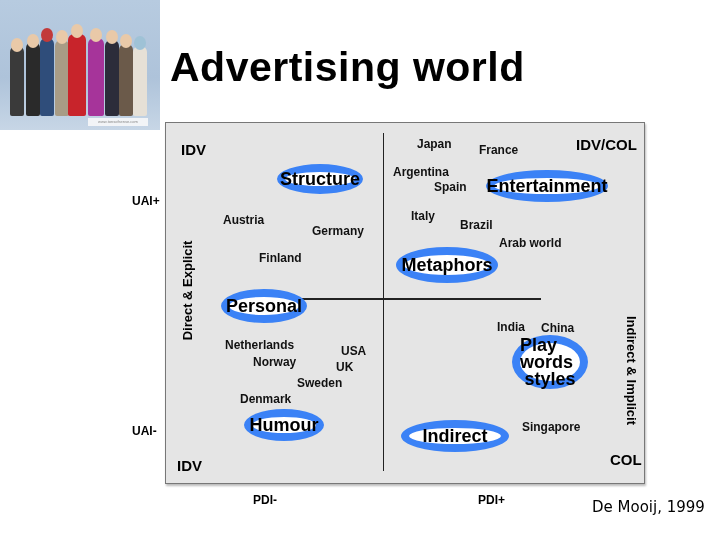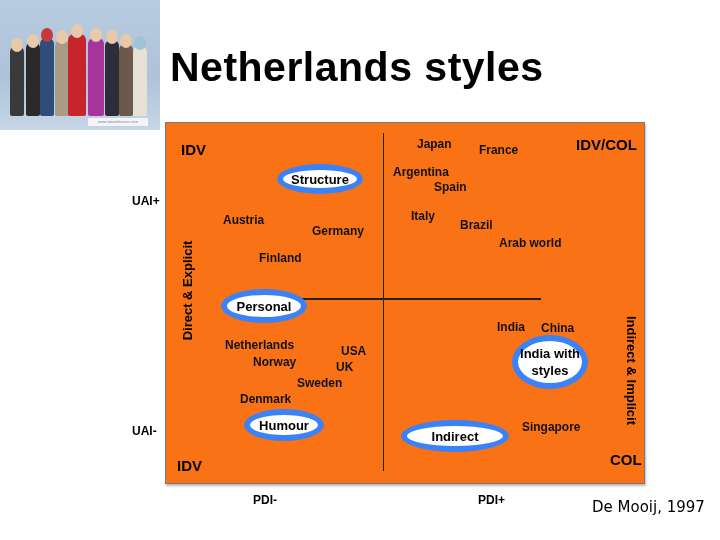--- a/index.html
+++ b/index.html
@@ -17,31 +17,31 @@
     .photo .caption {
       position: absolute; left: 88px; bottom: 4px; width: 60px; height: 8px;
       background: #f2f4f7; font-size: 4px; color: #888; text-align: center; line-height: 8px;
     }
     .title {
       position: absolute; left: 170px; top: 44px; font-size: 41px; font-weight: bold;
       letter-spacing: 0.5px; white-space: nowrap;
     }
     .chart {
       position: absolute; left: 165px; top: 122px; width: 480px; height: 362px;
-      border: 1px solid #777; box-sizing: border-box; background: #f97316;
+      border: 1px solid #777; box-sizing: border-box; background: #e5e5e5;
       box-shadow: 1px 2px 2px #bbb;
     }
     .vline { position: absolute; left: 217px; top: 10px; width: 1px; height: 338px; background: #222; }
     .hline { position: absolute; left: 135px; top: 175px; width: 240px; height: 2px; background: #222; }
     .lbl { position: absolute; font-size: 13px; font-weight: bold; white-space: nowrap; color: #111; transform: scaleX(0.92); transform-origin: left top; }
     .corner { position: absolute; font-size: 15px; font-weight: bold; white-space: nowrap; }
     .ellipse {
-      position: absolute; border: 6px solid #3b82f6; border-radius: 50%;
-      display: flex; align-items: center; justify-content: center; text-align: center;
-      font-size: 13px; font-weight: bold; box-sizing: border-box; background: #fff;
+      position: absolute; border: 8px solid #3b82f6; border-radius: 50%;
+      display: flex; align-items: center; justify-content: center; 
+      font-size: 18px; font-weight: bold; box-sizing: border-box; background: #fff;
     }
     .ellipse span { display: block; line-height: 17px; }
     .vtext { position: absolute; font-size: 13px; font-weight: bold; white-space: nowrap; }
     .outer { position: absolute; font-size: 12px; font-weight: bold; white-space: nowrap; }
     .credit { position: absolute; left: 592px; top: 498px; font-family: "DejaVu Sans", sans-serif; font-size: 15px; white-space: nowrap; }
     .axisline { position: absolute; left: 165px; top: 125px; width: 1px; height: 356px; background: #555; }
   </style>
 </head>
 <body>
 
@@ -60,21 +60,21 @@
   <div class="head" style="left:90px;top:28px;"></div>
   <div class="fig" style="left:105px;width:14px;height:76px;background:#2c2c3a;"></div>
   <div class="head" style="left:106px;top:30px;"></div>
   <div class="fig" style="left:119px;width:14px;height:72px;background:#6b5a4a;"></div>
   <div class="head" style="left:120px;top:34px;"></div>
   <div class="fig" style="left:133px;width:14px;height:70px;background:#e6e0d6;"></div>
   <div class="head" style="left:134px;top:36px;background:#9fc2d6;"></div>
   <div class="caption">www.tonsofsense.com</div>
 </div>
 
-<div class="title">Netherlands styles</div>
+<div class="title">Advertising world</div>
 
 <div class="axisline"></div>
 
 <div class="outer" style="left:132px;top:194px;">UAI+</div>
 <div class="outer" style="left:132px;top:396px;margin-top:28px;">UAI-</div>
 <div class="outer" style="left:253px;top:493px;text-align:right;">PDI-</div>
 <div class="outer" style="left:478px;top:493px;">PDI+</div>
 
 <div class="chart">
   <div class="vline"></div>
@@ -84,28 +84,34 @@
   <div class="corner" style="left:410px;top:13px;">IDV/COL</div>
   <div class="corner" style="left:11px;top:334px;">IDV</div>
   <div class="corner" style="left:444px;top:328px;">COL</div>
 
   <div class="vtext" style="left:-39px;top:160px;transform:rotate(-90deg);transform-origin:center;width:120px;text-align:center;">Direct &amp; Explicit</div>
   <div class="vtext" style="left:400px;top:240px;transform:rotate(90deg);transform-origin:center;width:130px;text-align:center;">Indirect &amp; Implicit</div>
 
   <div class="ellipse" style="left:111px;top:41px;width:86px;height:30px;">
       <span>Structure</span>
     </div>
+  <div class="ellipse" style="left:320px;top:47px;width:122px;height:32px;">
+      <span>Entertainment</span>
+    </div>
+  <div class="ellipse" style="left:230px;top:124px;width:102px;height:36px;">
+      <span>Metaphors</span>
+    </div>
   <div class="ellipse" style="left:78px;top:286px;width:80px;height:32px;">
       <span>Humour</span>
     </div>
   <div class="ellipse" style="left:55px;top:166px;width:86px;height:34px;">
       <span>Personal</span>
     </div>
   <div class="ellipse" style="left:346px;top:212px;width:76px;height:54px;flex-direction:column;">
-    <span>India with</span>
+    <span>Play words</span>
     <span style="font-weight:normal;font-weight:bold;">styles</span>
   </div>
   <div class="ellipse" style="left:235px;top:297px;width:108px;height:32px;">
       <span>Indirect</span>
     </div>
 
   <div class="lbl" style="left:251px;top:13px;">Japan</div>
   <div class="lbl" style="left:313px;top:19px;">France</div>
   <div class="lbl" style="left:227px;top:41px;">Argentina</div>
   <div class="lbl" style="left:268px;top:56px;">Spain</div>
@@ -119,13 +125,13 @@
   <div class="lbl" style="left:87px;top:231px;">Norway</div>
   <div class="lbl" style="left:175px;top:220px;">USA</div>
   <div class="lbl" style="left:170px;top:236px;">UK</div>
   <div class="lbl" style="left:131px;top:252px;">Sweden</div>
   <div class="lbl" style="left:74px;top:268px;">Denmark</div>
   <div class="lbl" style="left:331px;top:196px;font-weight:normal;font-weight:bold;">India</div>
   <div class="lbl" style="left:375px;top:197px;">China</div>
   <div class="lbl" style="left:356px;top:296px;">Singapore</div>
 </div>
 
-<div class="credit">De Mooij, 1997</div>
+<div class="credit">De Mooij, 1999</div>
 
 </body></html>

